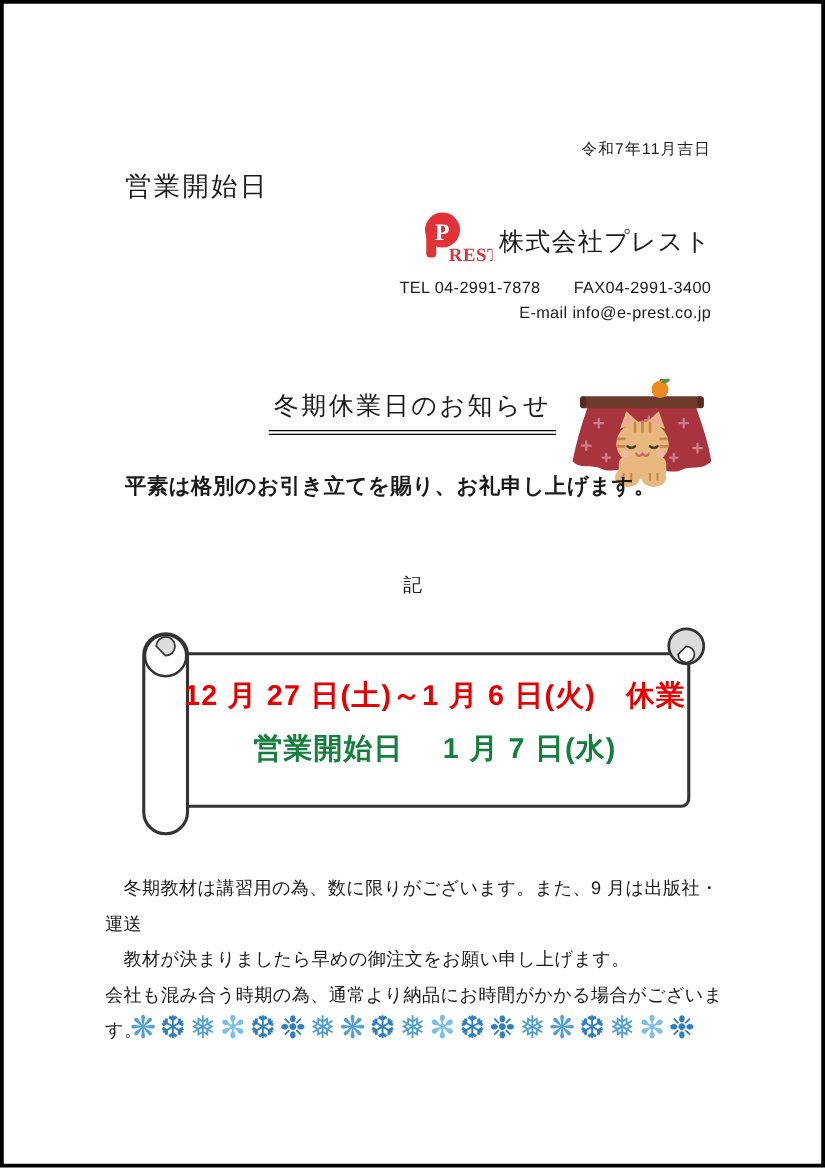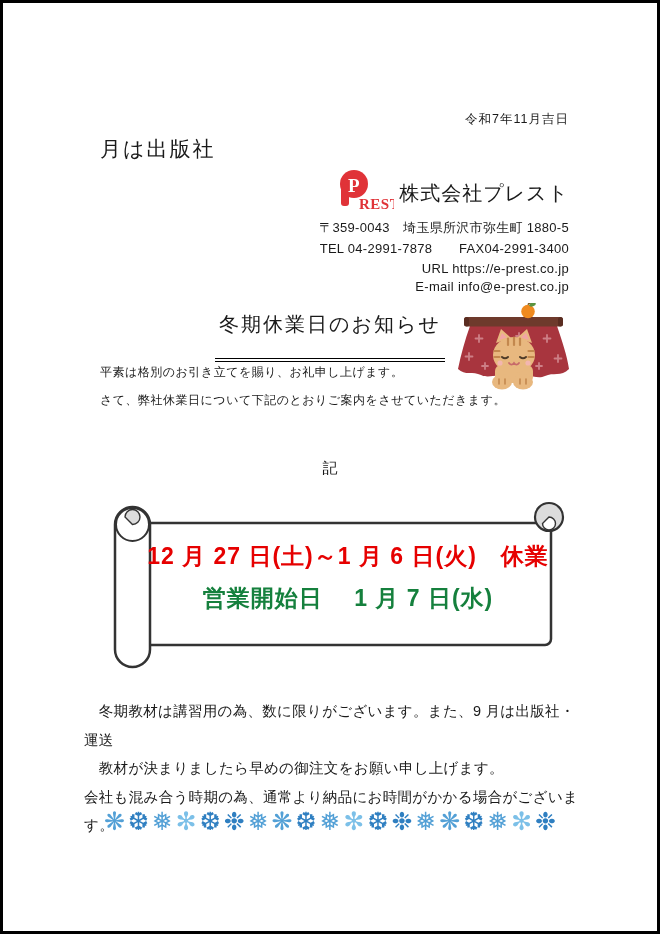--- a/index.html
+++ b/index.html
@@ -38,29 +38,29 @@
   .company-line{font-size:13px;margin-top:3px;letter-spacing:0.3px;}
   .company-line.addr{margin-top:2px;}
   .notice-title-wrap{
     position:absolute;top:308px;left:0;width:100%;
     text-align:center;
   }
   .notice-title{
     display:inline-block;
     font-size:20px;letter-spacing:2px;
     border-bottom:4px double #000;
-    padding:0 4px 20px 4px;
+    padding:0 4px 6px 4px;
   }
   .kotatsu{
     position:absolute;top:300px;left:452px;
     width:118px;height:92px;
   }
   .greeting{
-    position:absolute;top:356px;left:97px;
-    font-size:12px;line-height:27.5px;letter-spacing:0.5px;
+    position:absolute;top:372px;left:97px;
+    font-size:17px;line-height:27.5px;letter-spacing:0.5px;font-weight:bold;
   }
   .record-mark{
     position:absolute;top:456px;left:0;width:100%;
     text-align:center;font-size:15px;
   }
   .banner{
     position:absolute;top:494px;left:100px;
     width:470px;height:178px;
   }
   .banner svg{position:absolute;top:0;left:0;}
@@ -86,37 +86,35 @@
     font-family:"DejaVu Sans",sans-serif;
   }
 </style>
 </head>
 <body>
 
 <div class="page">
 
   <div class="doc-date">令和7年11月吉日</div>
 
-  <div class="recipient">月は出版社</div>
+  <div class="recipient">営業開始日</div>
 
   <div class="company-block">
     <div class="company-name-row">
       <span>
         <svg width="60" height="44" viewBox="0 0 60 44" aria-hidden="true">
           <circle cx="20" cy="15" r="14" fill="#e03338"></circle>
           <rect x="7" y="15" width="8" height="22" rx="3" fill="#e03338"></rect>
           <text x="14" y="23" font-family="Liberation Serif, DejaVu Serif, serif" font-size="19" font-weight="bold" fill="#ffffff">P</text>
           <text x="25" y="40" font-family="Liberation Serif, DejaVu Serif, serif" font-size="15" font-weight="bold" fill="#e03338" letter-spacing="0.5">REST</text>
         </svg>
       </span>
       <span class="company-name">株式会社プレスト</span>
     </div>
-    <div class="company-line addr">〒359-0043　埼玉県所沢市弥生町 1880-5</div>
     <div class="company-line">TEL 04-2991-7878　　FAX04-2991-3400</div>
-    <div class="company-line">URL https://e-prest.co.jp</div>
     <div class="company-line">E-mail info@e-prest.co.jp</div>
   </div>
 
   <div class="notice-title-wrap">
     <span class="notice-title">冬期休業日のお知らせ</span>
   </div>
 
   <div class="kotatsu">
     <svg width="118" height="92" viewBox="0 0 118 92" aria-hidden="true">
 
@@ -174,21 +172,20 @@
       <rect x="103" y="14" width="5" height="9.5" rx="2.5" fill="#5a2d21"></rect>
 
       <circle cx="73" cy="8.5" r="6.8" fill="#ef8a1f"></circle>
       <path d="M73,1.7 q1,-2 3,-1.5" stroke="#7a5a2a" stroke-width="1.4" fill="none"></path>
       <ellipse cx="77.5" cy="1.5" rx="3.4" ry="1.9" fill="#5a9440" transform="rotate(-18 77.5 1.5)"></ellipse>
     </svg>
   </div>
 
   <div class="greeting">
     <div>平素は格別のお引き立てを賜り、お礼申し上げます。</div>
-    <div>さて、弊社休業日について下記のとおりご案内をさせていただきます。</div>
   </div>
 
   <div class="record-mark">記</div>
 
   <div class="banner">
     <svg width="470" height="178" viewBox="0 0 470 178" aria-hidden="true">
 
       <rect x="40" y="26" width="408" height="122" rx="6" fill="#ffffff" stroke="#333333" stroke-width="2.5"></rect>
 
       <rect x="12" y="10" width="35" height="160" rx="17.5" fill="#ffffff" stroke="#333333" stroke-width="2.5"></rect>

